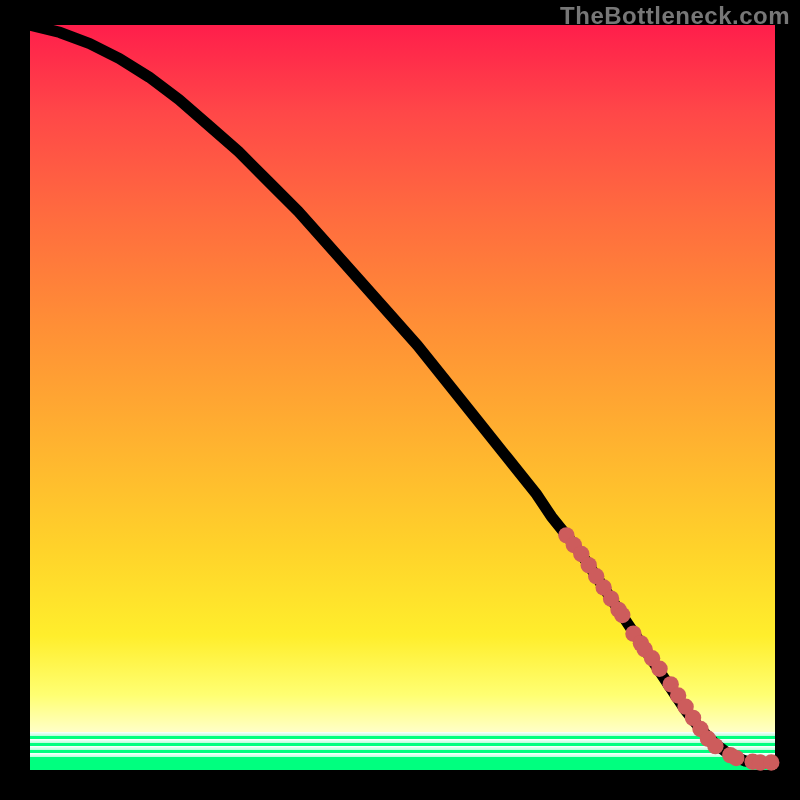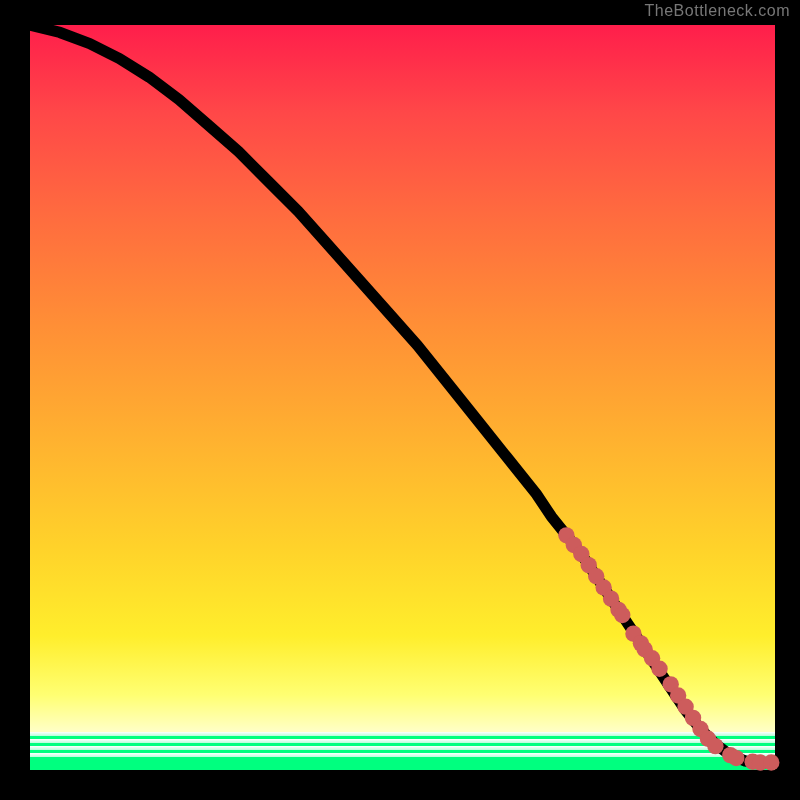--- a/index.html
+++ b/index.html
@@ -15,22 +15,22 @@
     position: relative;
     width: 800px;
     height: 800px;
     background: #000;
   }
   .watermark {
     position: absolute;
     top: 2px;
     right: 10px;
     color: #777;
-    font-size: 16px;
-    font-weight: 400;
+    font-size: 24px;
+    font-weight: 700;
     letter-spacing: 0.5px;
     z-index: 30;
     user-select: none;
   }
   .plot-area {
     position: absolute;
     left: 30px;
     top: 25px;
     width: 745px;
     height: 745px;

